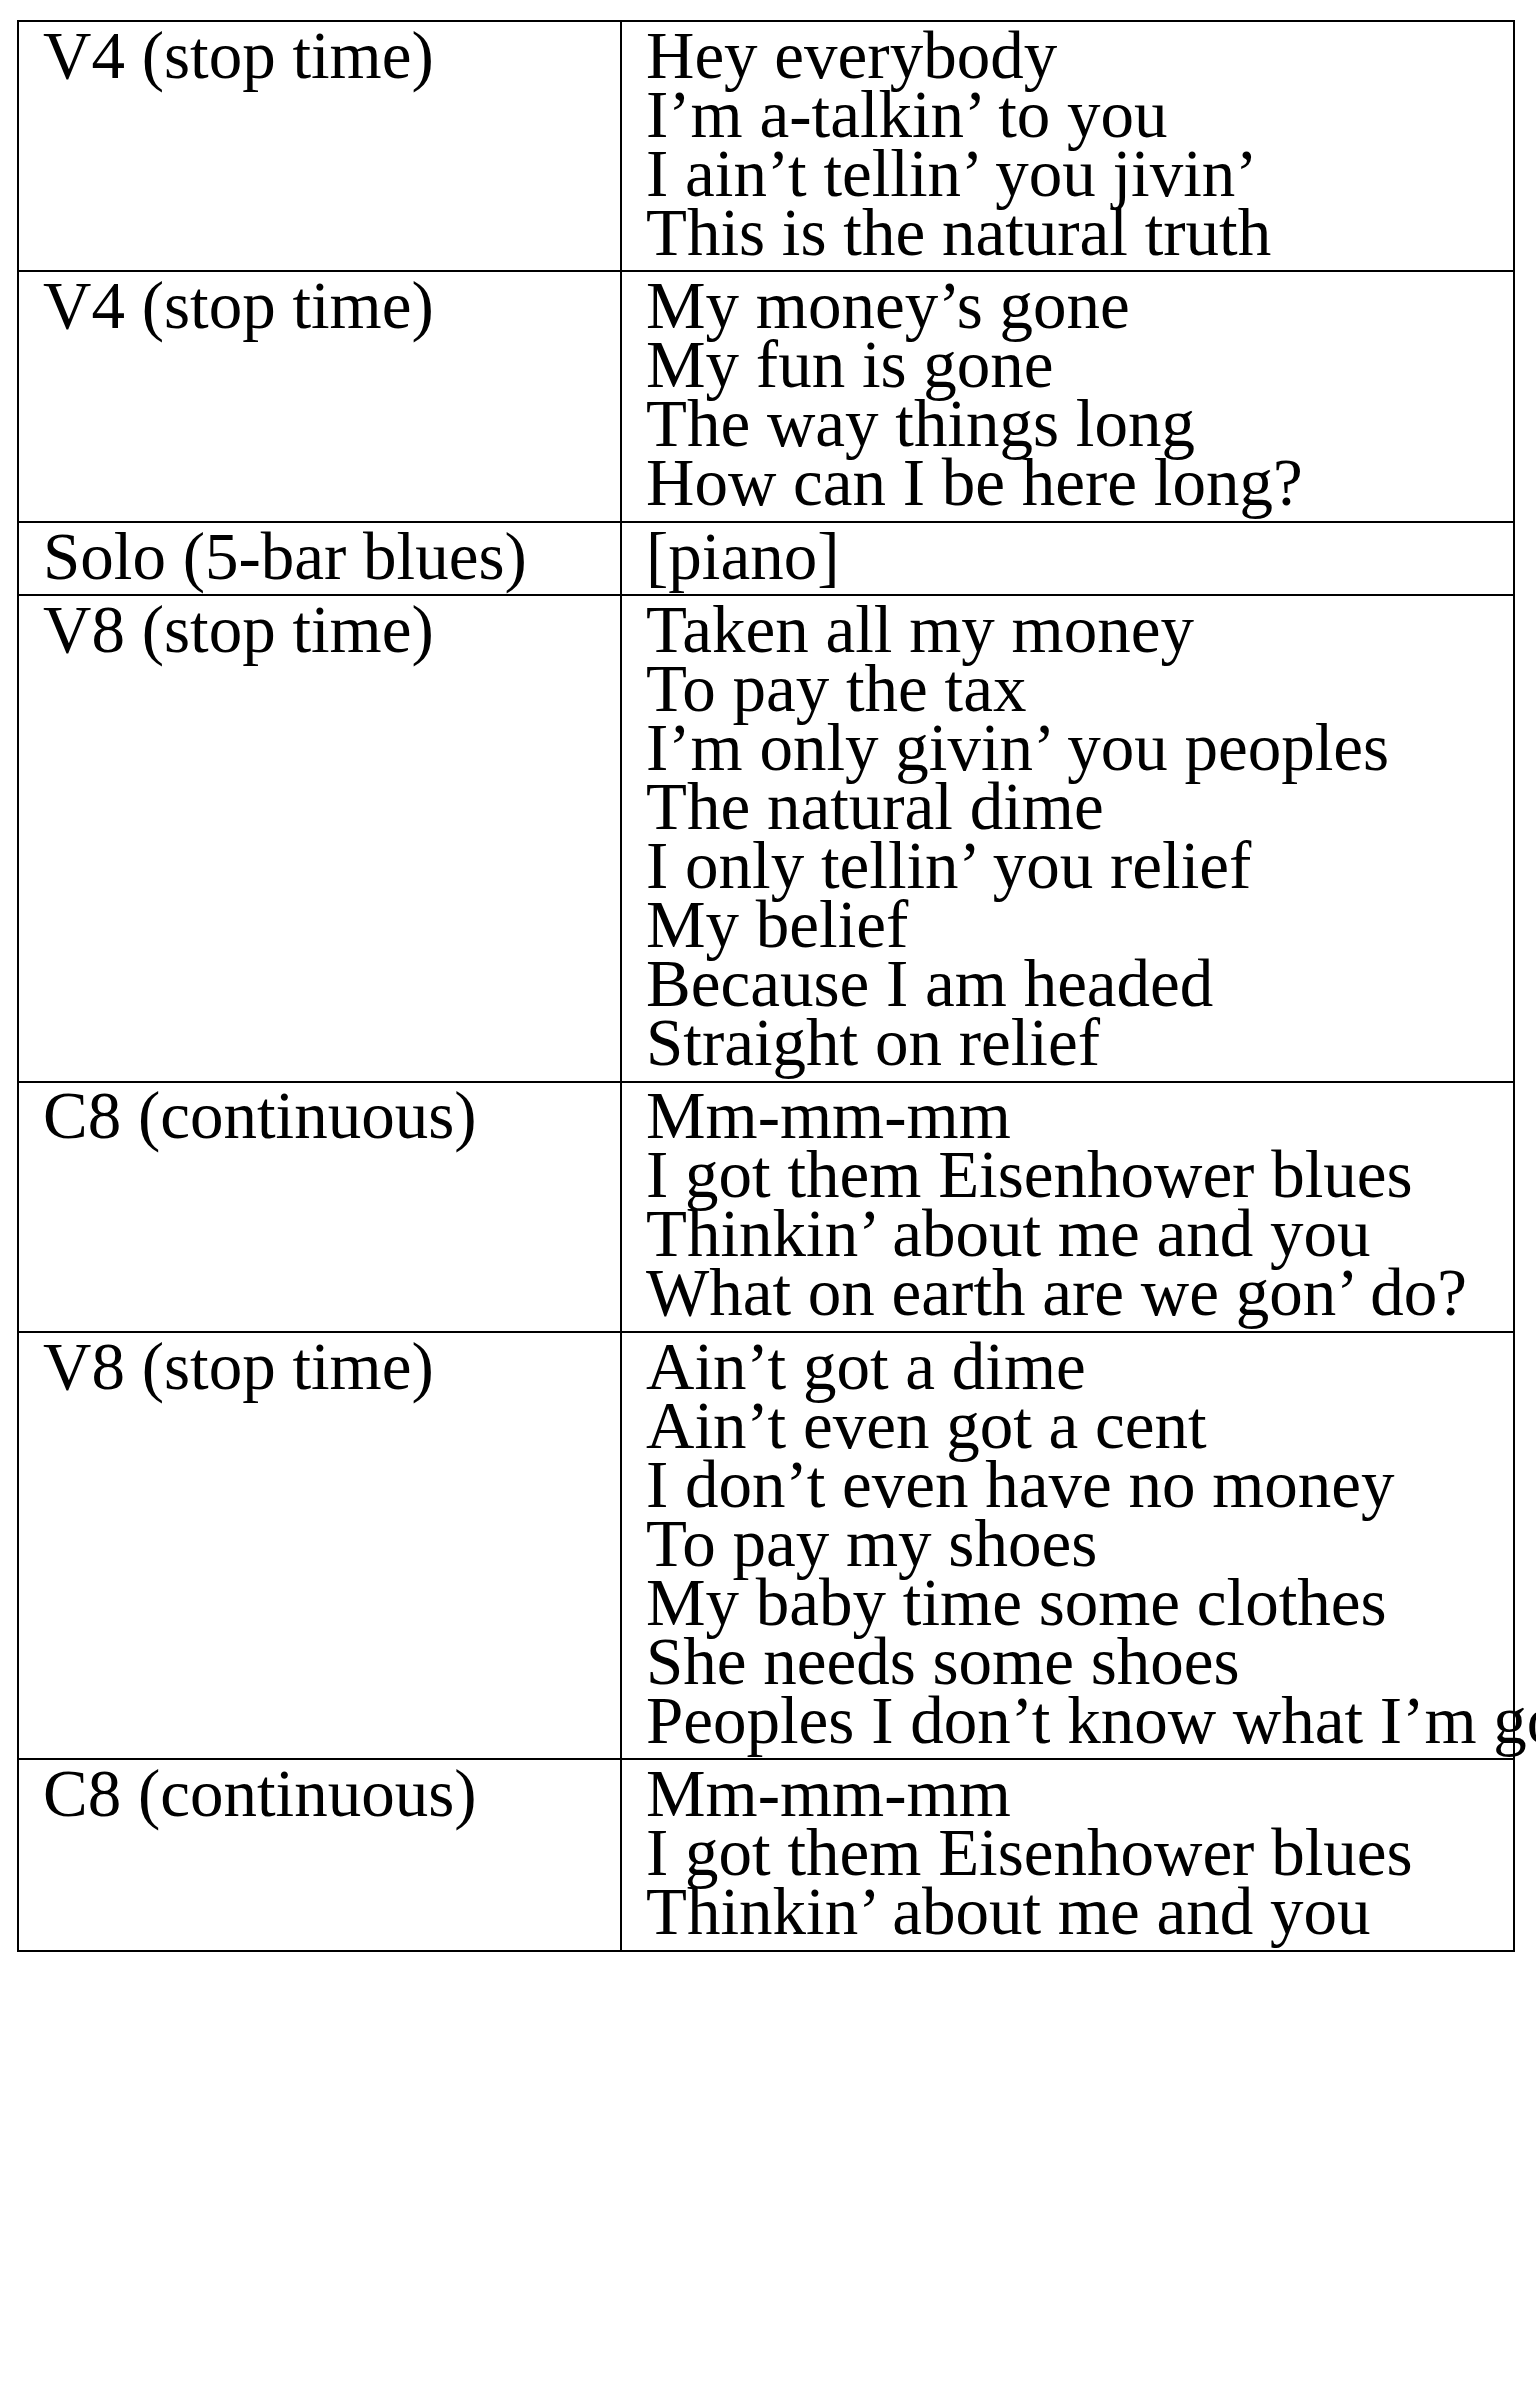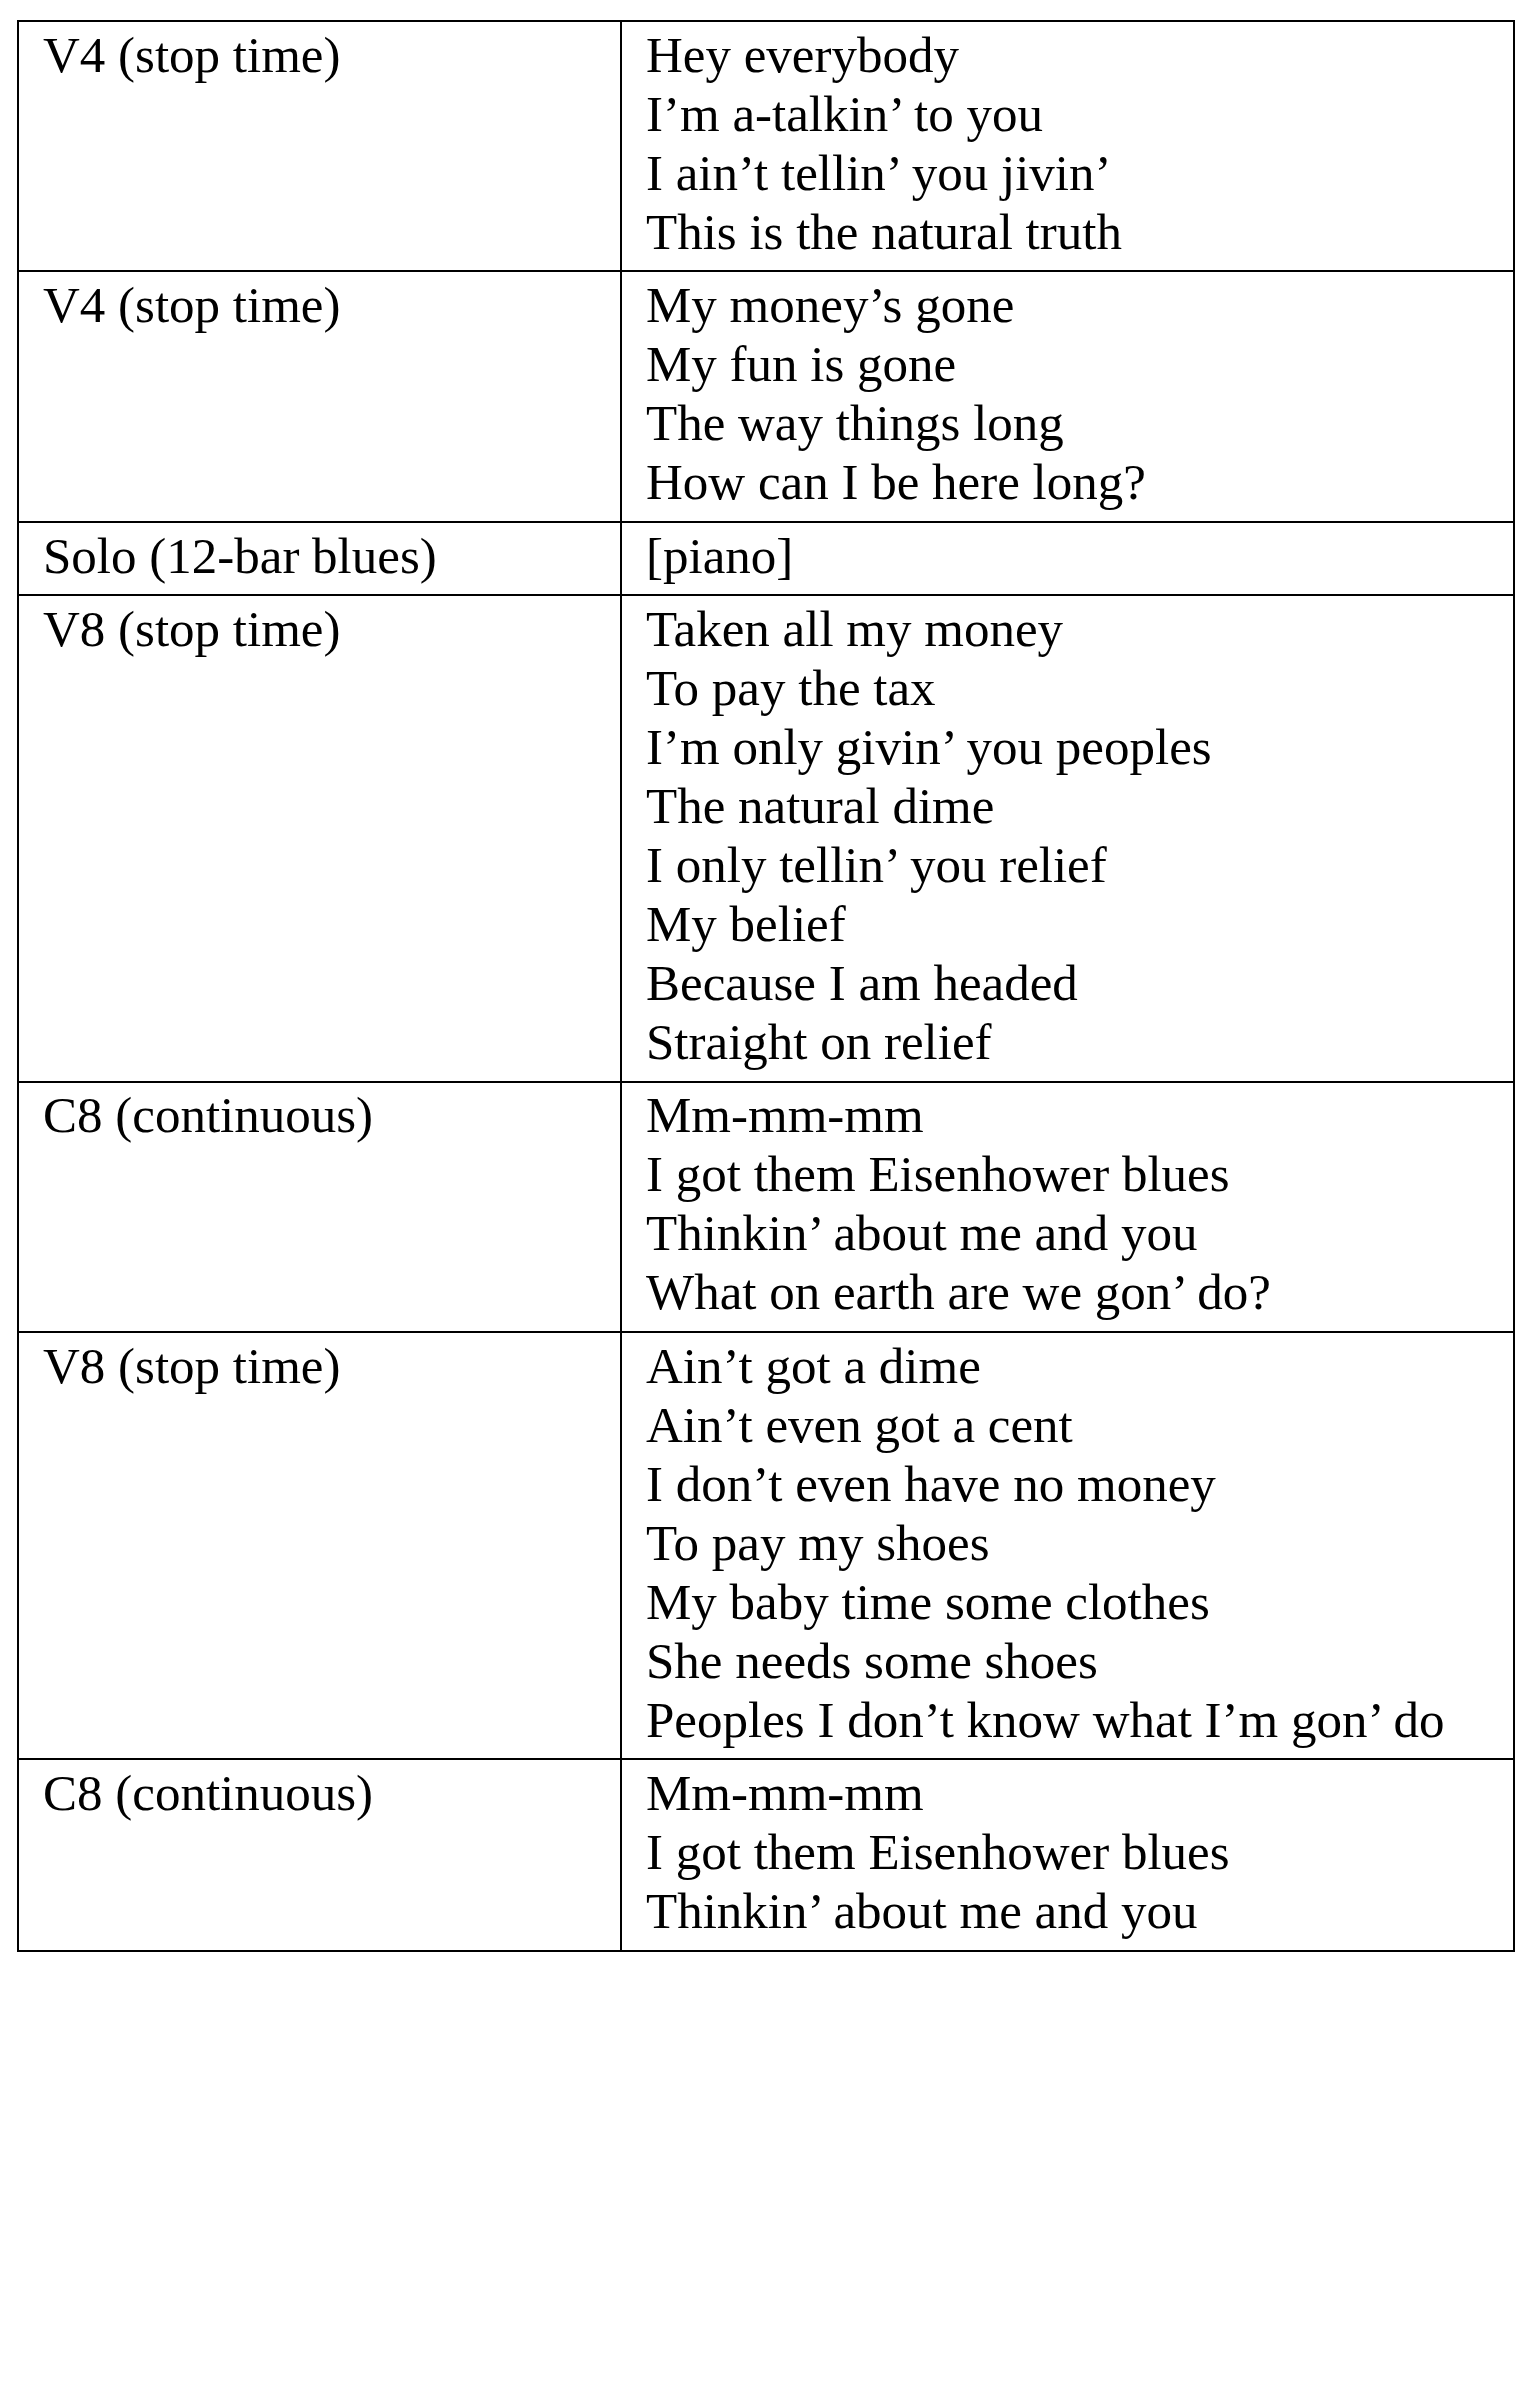--- a/index.html
+++ b/index.html
@@ -19,21 +19,21 @@
     left: 17px;
     top: 20px;
     width: 1496px;
     border-collapse: collapse;
     table-layout: fixed;
   }
   .lyrics-table td {
     border: 2.4px solid #000000;
     vertical-align: top;
     padding: 3.8px 24px 8.6px 24px;
-    font-size: 51px;
+    font-size: 67px;
     line-height: 59px;
   }
   .lyrics-table col.section-col { width: 603px; }
   .lyrics-table col.lyrics-col  { width: 893px; }
   .line {
     white-space: nowrap;
   }
 </style>
 </head>
 <body>
@@ -61,21 +61,21 @@
         </td>
       <td>
           <div class="line">My money’s gone</div>
           <div class="line">My fun is gone</div>
           <div class="line">The way things long</div>
           <div class="line">How can I be here long?</div>
         </td>
     </tr>
     <tr>
       <td>
-          <div class="line">Solo (12-bar blues)</div>
+          <div class="line">Solo (5-bar blues)</div>
         </td>
       <td>
           <div class="line">[piano]</div>
         </td>
     </tr>
     <tr>
       <td>
           <div class="line">V8 (stop time)</div>
         </td>
       <td>

